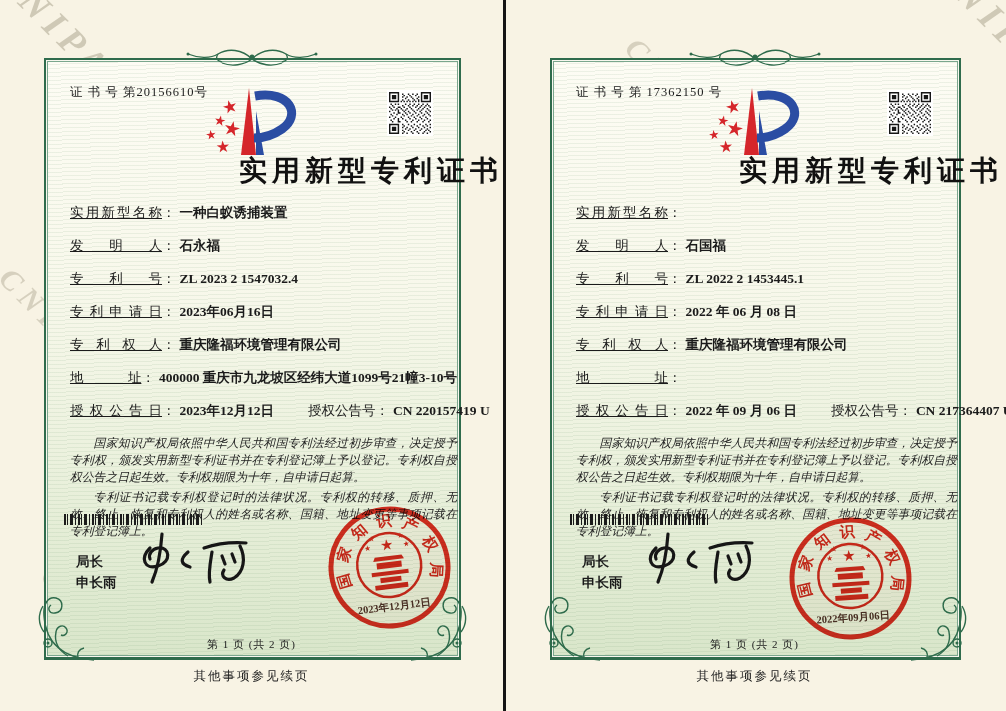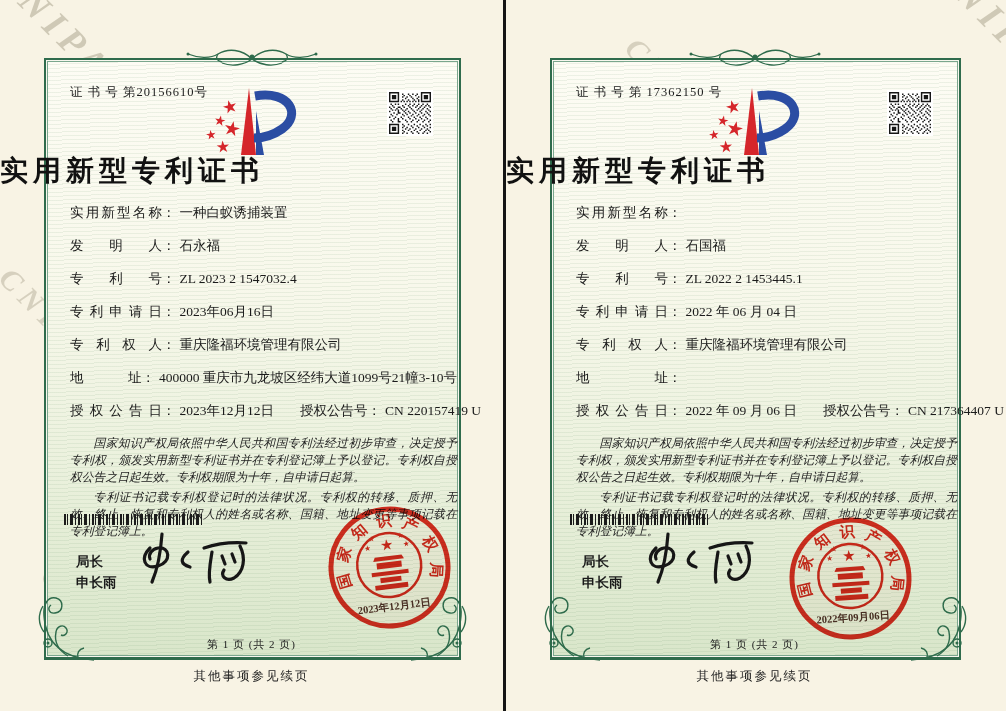--- a/index.html
+++ b/index.html
@@ -22,29 +22,29 @@
              repeating-linear-gradient(178deg, rgba(90,140,95,0.10) 0 1px, rgba(0,0,0,0) 1px 4px),
              linear-gradient(180deg,#fdfcf4 0%,#f8f8eb 38%,#ebf1dd 68%,#d9e6ca 100%); }
   .top-ornament { position:absolute; left:50%; top:45px; transform:translateX(-50%); z-index:3; }
   .corner { position:absolute; bottom:47px; z-index:3; }
   .corner.cl { left:34px; }
   .corner.cr { right:32px; transform:scaleX(-1); }
 
   .cert-no { position:absolute; left:70px; top:84px; z-index:4; font-size:12.5px; letter-spacing:1px; color:#1c1c1c; }
   .logo { position:absolute; left:50%; top:85px; transform:translateX(-50%); z-index:3; }
   .qr { position:absolute; right:70px; top:90px; width:46px; height:46px; background:#fff; padding:2px; z-index:4; }
-  .title { position:absolute; left:0; right:0; top:152px; z-index:4; text-align:left;
+  .title { position:absolute; left:0; right:0; top:152px; z-index:4; text-align:right;
            font-size:28px; font-weight:bold; letter-spacing:5px; color:#111; }
 
   .content { position:absolute; left:70px; right:46px; top:204px; z-index:4; color:#1b1b1b; }
   .frow { display:flex; align-items:baseline; font-size:13.5px; margin-bottom:15px; white-space:nowrap; }
-  .flabel { display:inline-block; width:92px; text-align:justify; text-align-last:justify; }
+  .flabel { display:inline-block; width:92px; text-align:justify; text-align-last:justify;text-decoration:underline; }
   .fcolon { margin-right:4px; }
-  .fvalue { font-weight:400; }
-  .grant-row { display:flex; gap:26px; }
+  .fvalue { font-weight:700; }
+  .grant-row { display:flex; gap:34px; }
   .grant-part { display:flex; align-items:baseline; font-size:13.5px; white-space:nowrap; }
   .paras { margin-top:7px; }
   .paras p { font-size:11.8px; line-height:17px; text-align:justify; text-indent:2em;
              font-style:italic; color:#222; margin-bottom:3px; }
 
   .barcode { position:absolute; left:64px; top:514px; width:140px; height:11px; z-index:3;
              background:repeating-linear-gradient(90deg,#1b1b1b 0 2px,rgba(0,0,0,0) 2px 3px,#1b1b1b 3px 4px,rgba(0,0,0,0) 4px 6px,#1b1b1b 6px 9px,rgba(0,0,0,0) 9px 11px,#1b1b1b 11px 12px,rgba(0,0,0,0) 12px 14px); }
   .director { position:absolute; left:76px; top:551px; z-index:4; font-family:Liberation Sans, sans-serif;
               font-size:13.5px; font-weight:600; color:#1a1a1a; line-height:21px; }
   .signature { position:absolute; left:128px; top:526px; z-index:4; }
@@ -284,21 +284,21 @@
         <span class="fvalue">石国福</span>
       </div>
       <div class="frow">
         <span class="flabel">专利号</span>
           <span class="fcolon">：</span>
         <span class="fvalue">ZL 2022 2 1453445.1</span>
       </div>
       <div class="frow">
         <span class="flabel">专利申请日</span>
           <span class="fcolon">：</span>
-        <span class="fvalue">2022 年 06 月 04 日</span>
+        <span class="fvalue">2022 年 06 月 08 日</span>
       </div>
       <div class="frow">
         <span class="flabel">专利权人</span>
           <span class="fcolon">：</span>
         <span class="fvalue">重庆隆福环境管理有限公司</span>
       </div>
       <div class="frow">
         <span class="flabel">地址</span>
           <span class="fcolon">：</span>
       </div>

